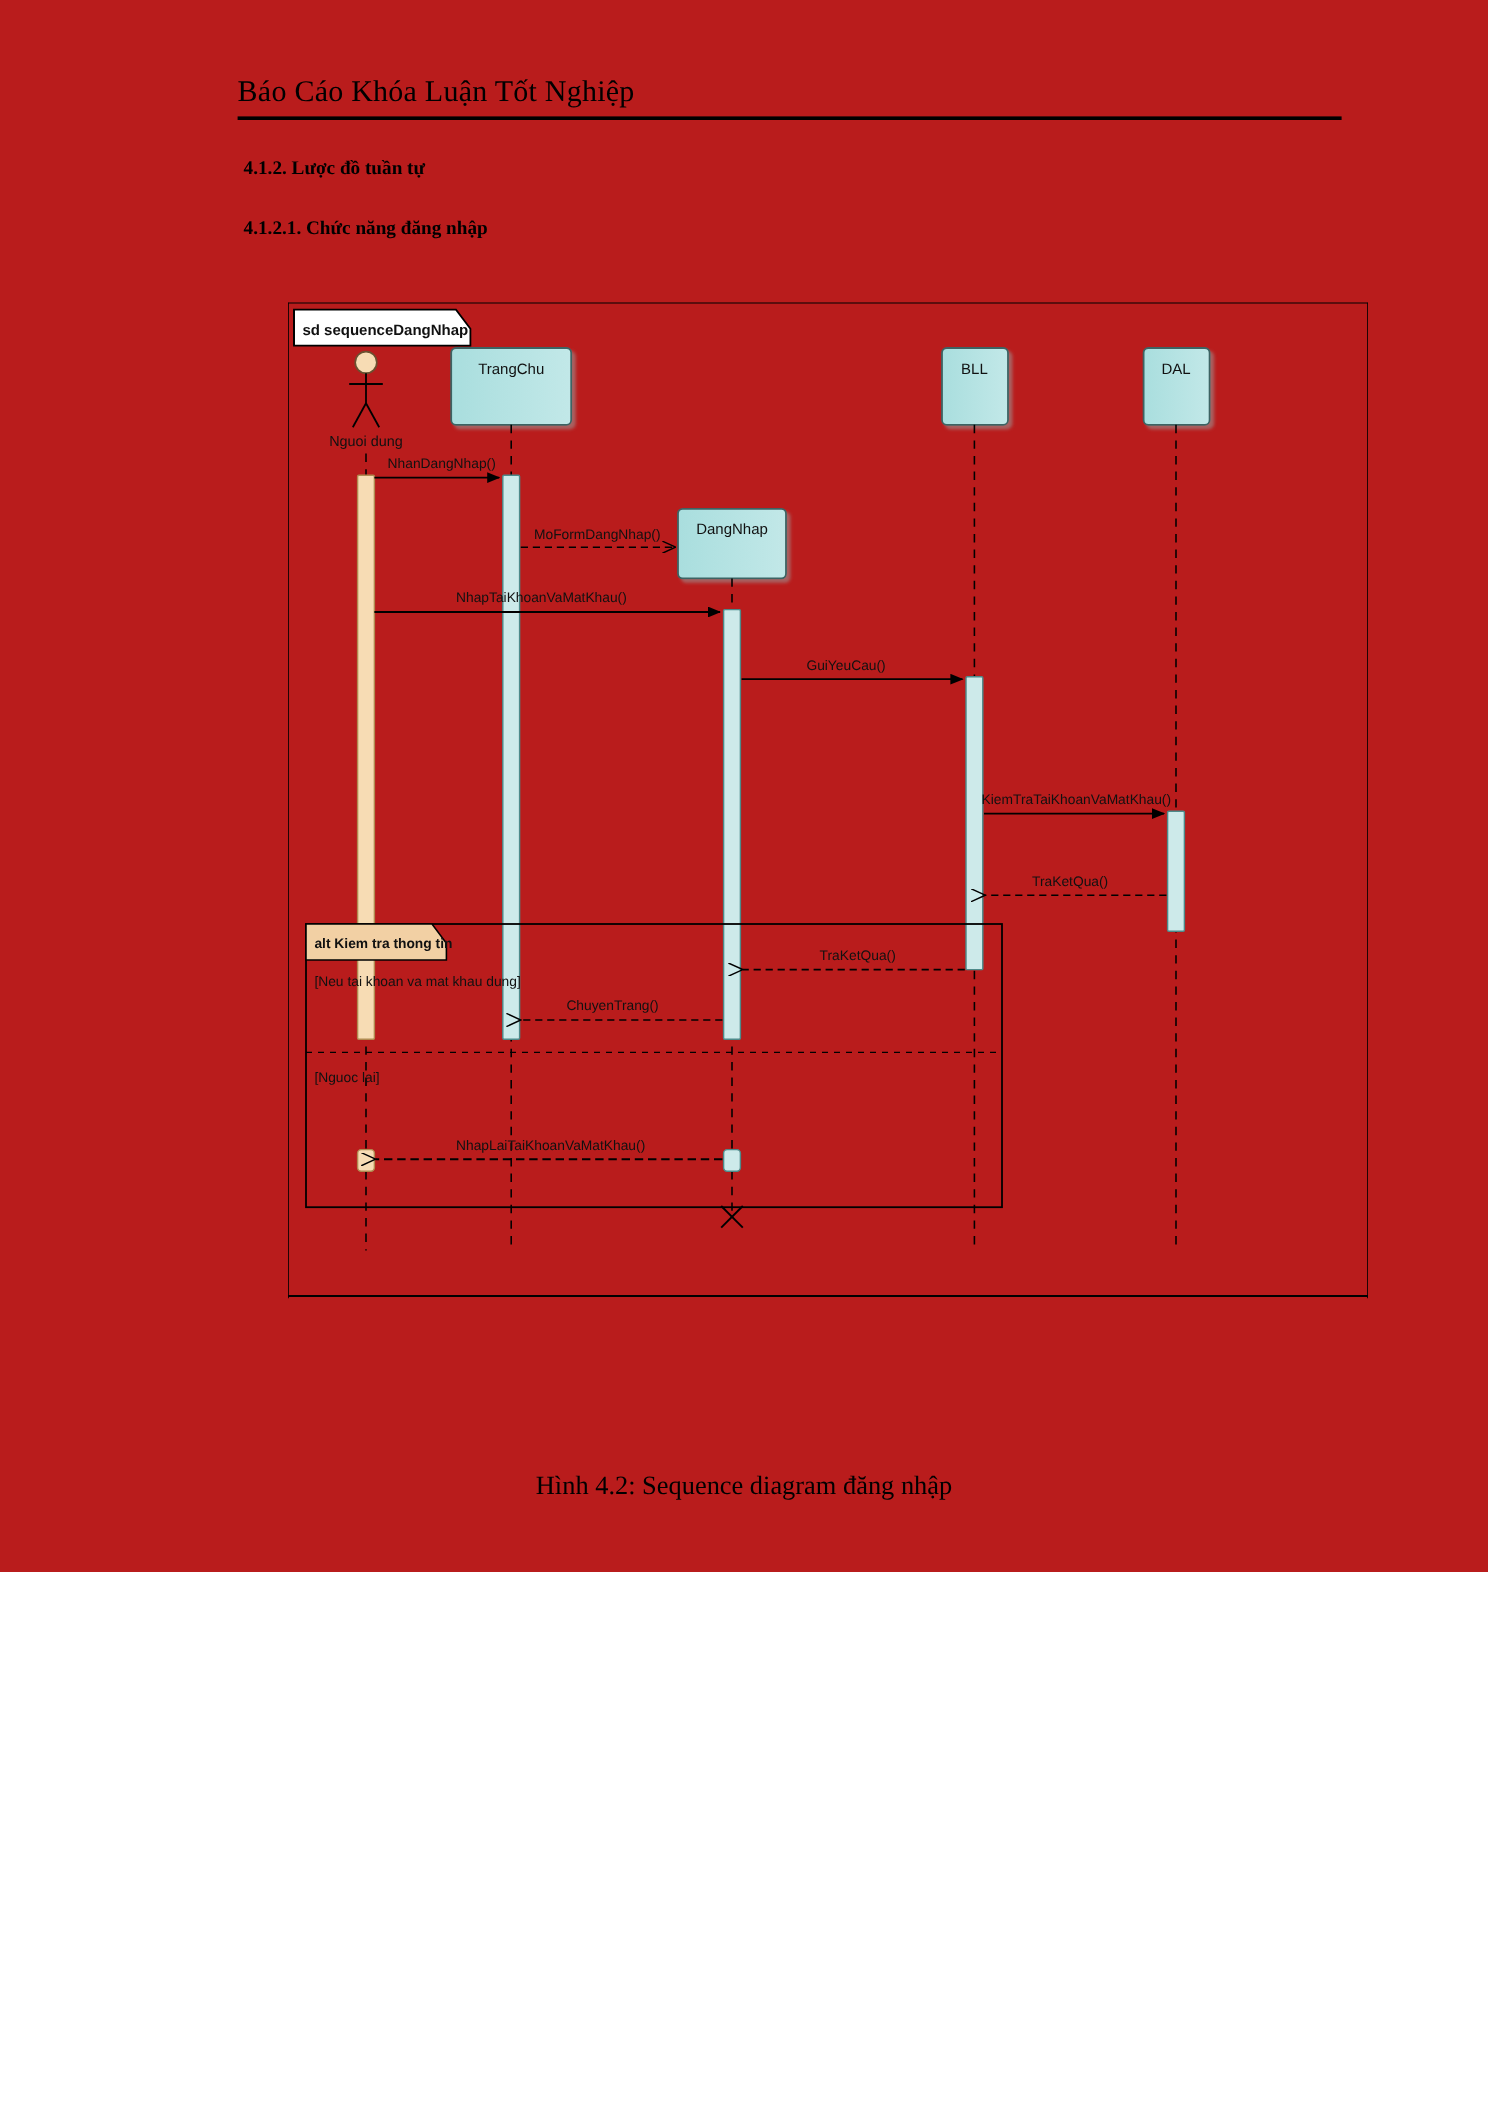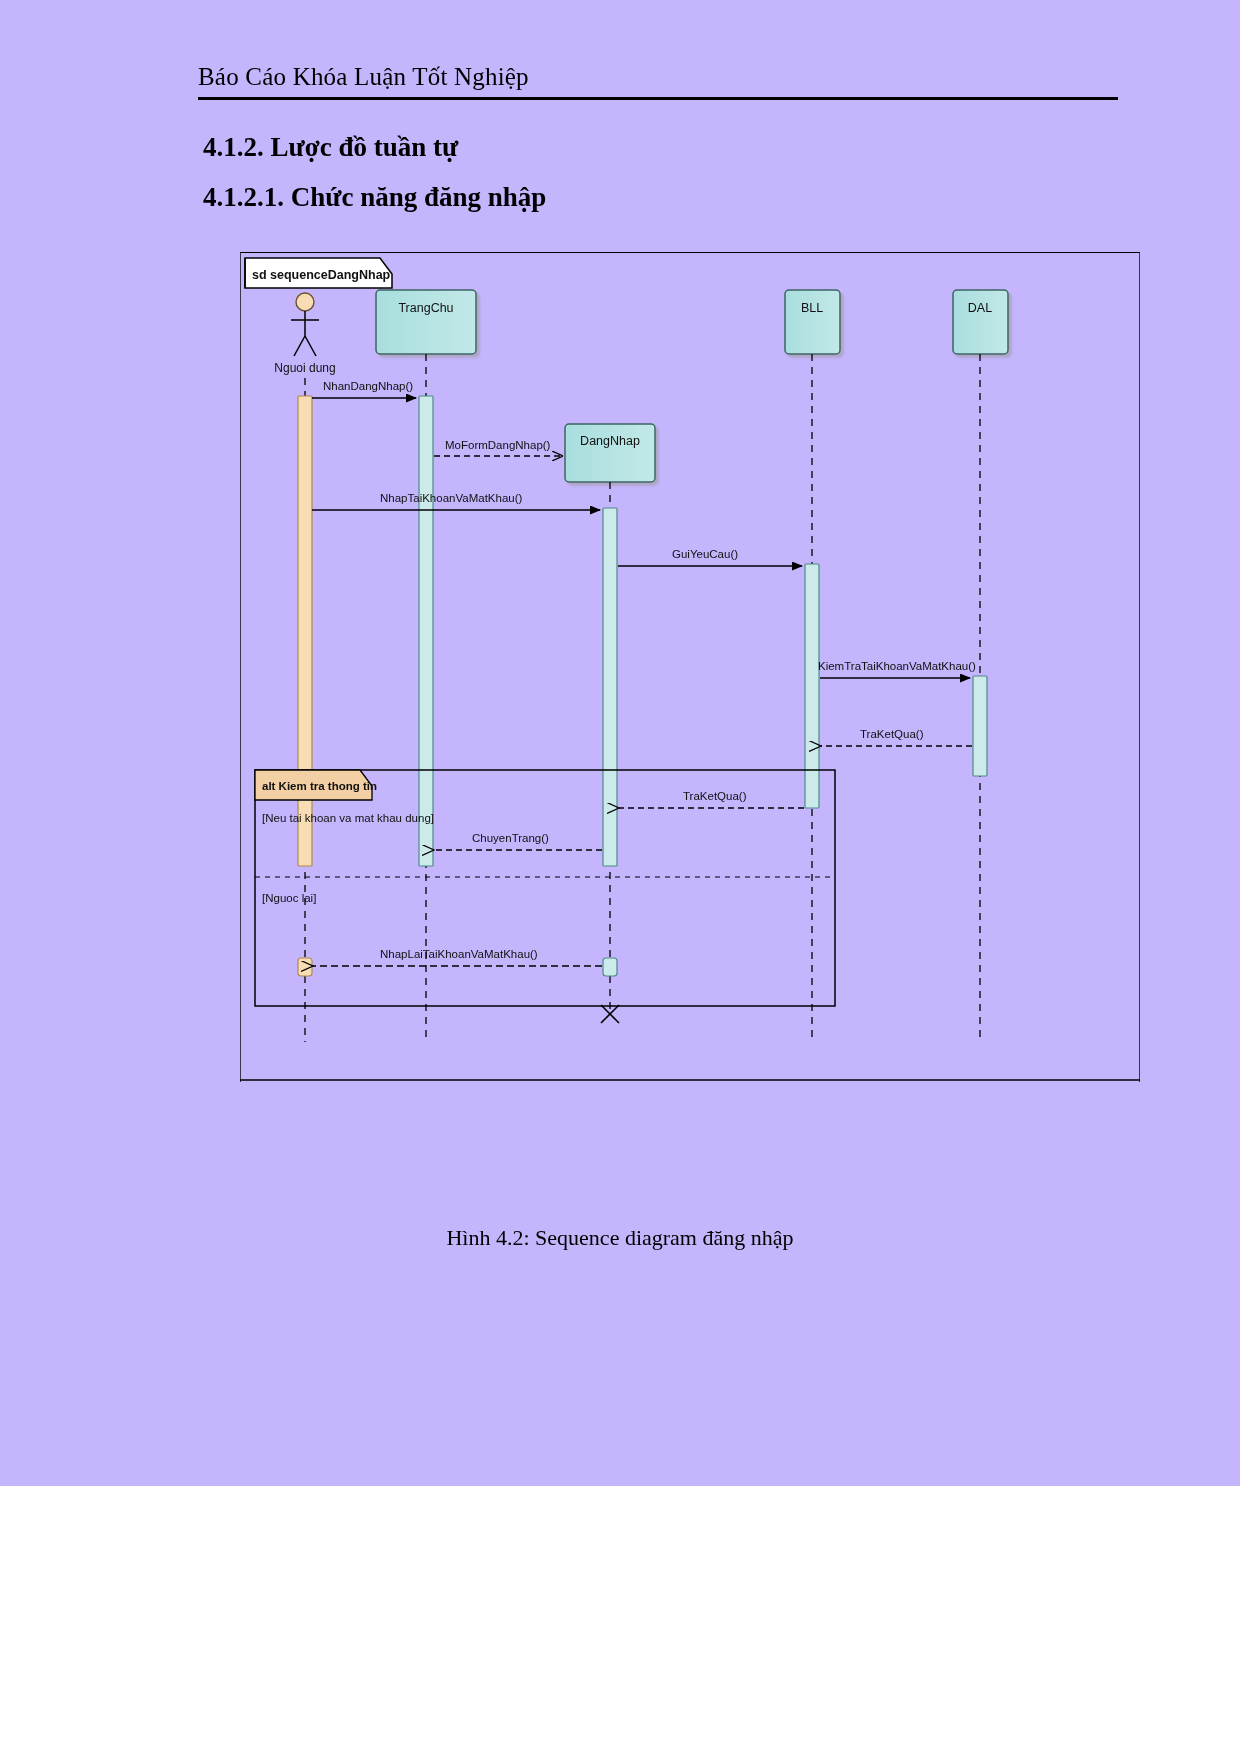--- a/index.html
+++ b/index.html
@@ -3,22 +3,22 @@
 <meta charset="utf-8">
 <style>
   html, body {
     margin: 0;
     padding: 0;
     background: #ffffff;
   }
   .page {
     position: relative;
     width: 1240px;
-    height: 1486px;
-    background: #c4b5fd;
+    height: 1310px;
+    background: #b91c1c;
     font-family: "Liberation Serif", serif;
     overflow: hidden;
   }
 
   
   .header-text {
     position: absolute;
     left: 198px;
     top: 63px;
     font-family: "Liberation Serif", serif;
@@ -34,21 +34,21 @@
     width: 920px;
     height: 3px;
     background: #000000;
   }
 
   
   .heading {
     position: absolute;
     font-family: "Liberation Serif", serif;
     font-weight: bold;
-    font-size: 27px;
+    font-size: 16px;
     color: #000000;
     white-space: nowrap;
   }
   .heading-1 { left: 203px; top: 132px; }
   .heading-2 { left: 203px; top: 182px; }
 
   
   .caption {
     position: absolute;
     left: 0;

